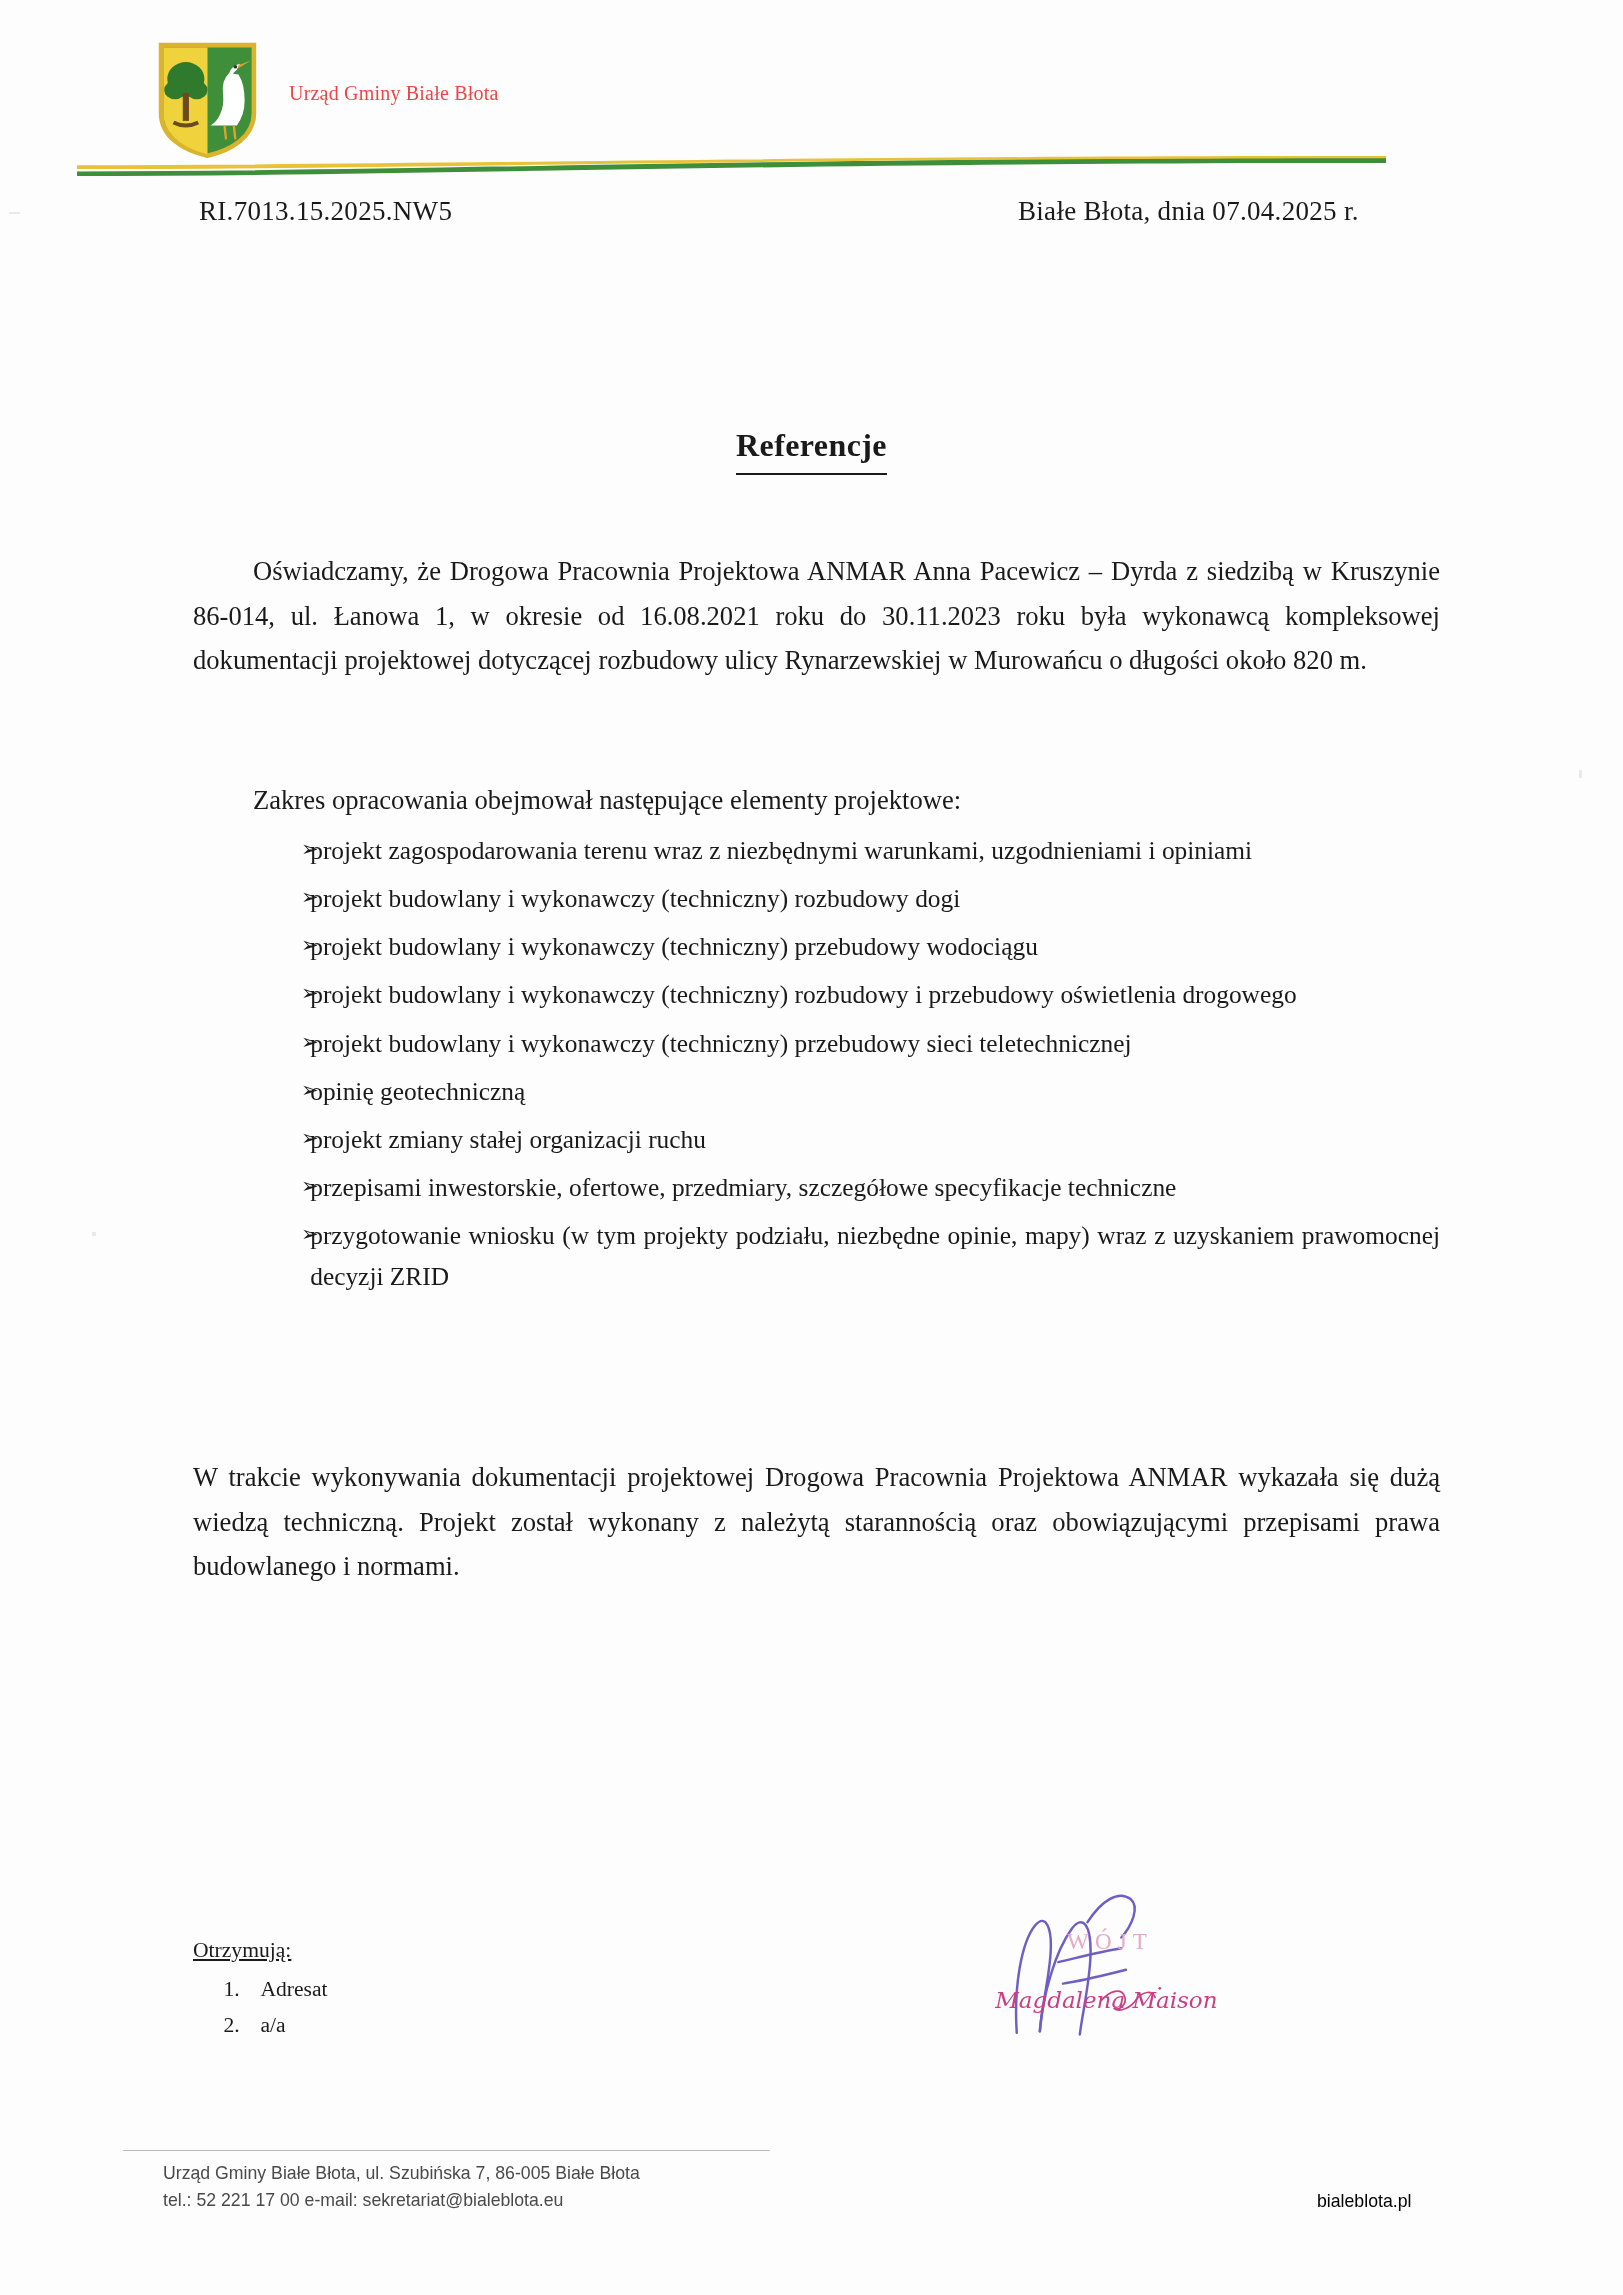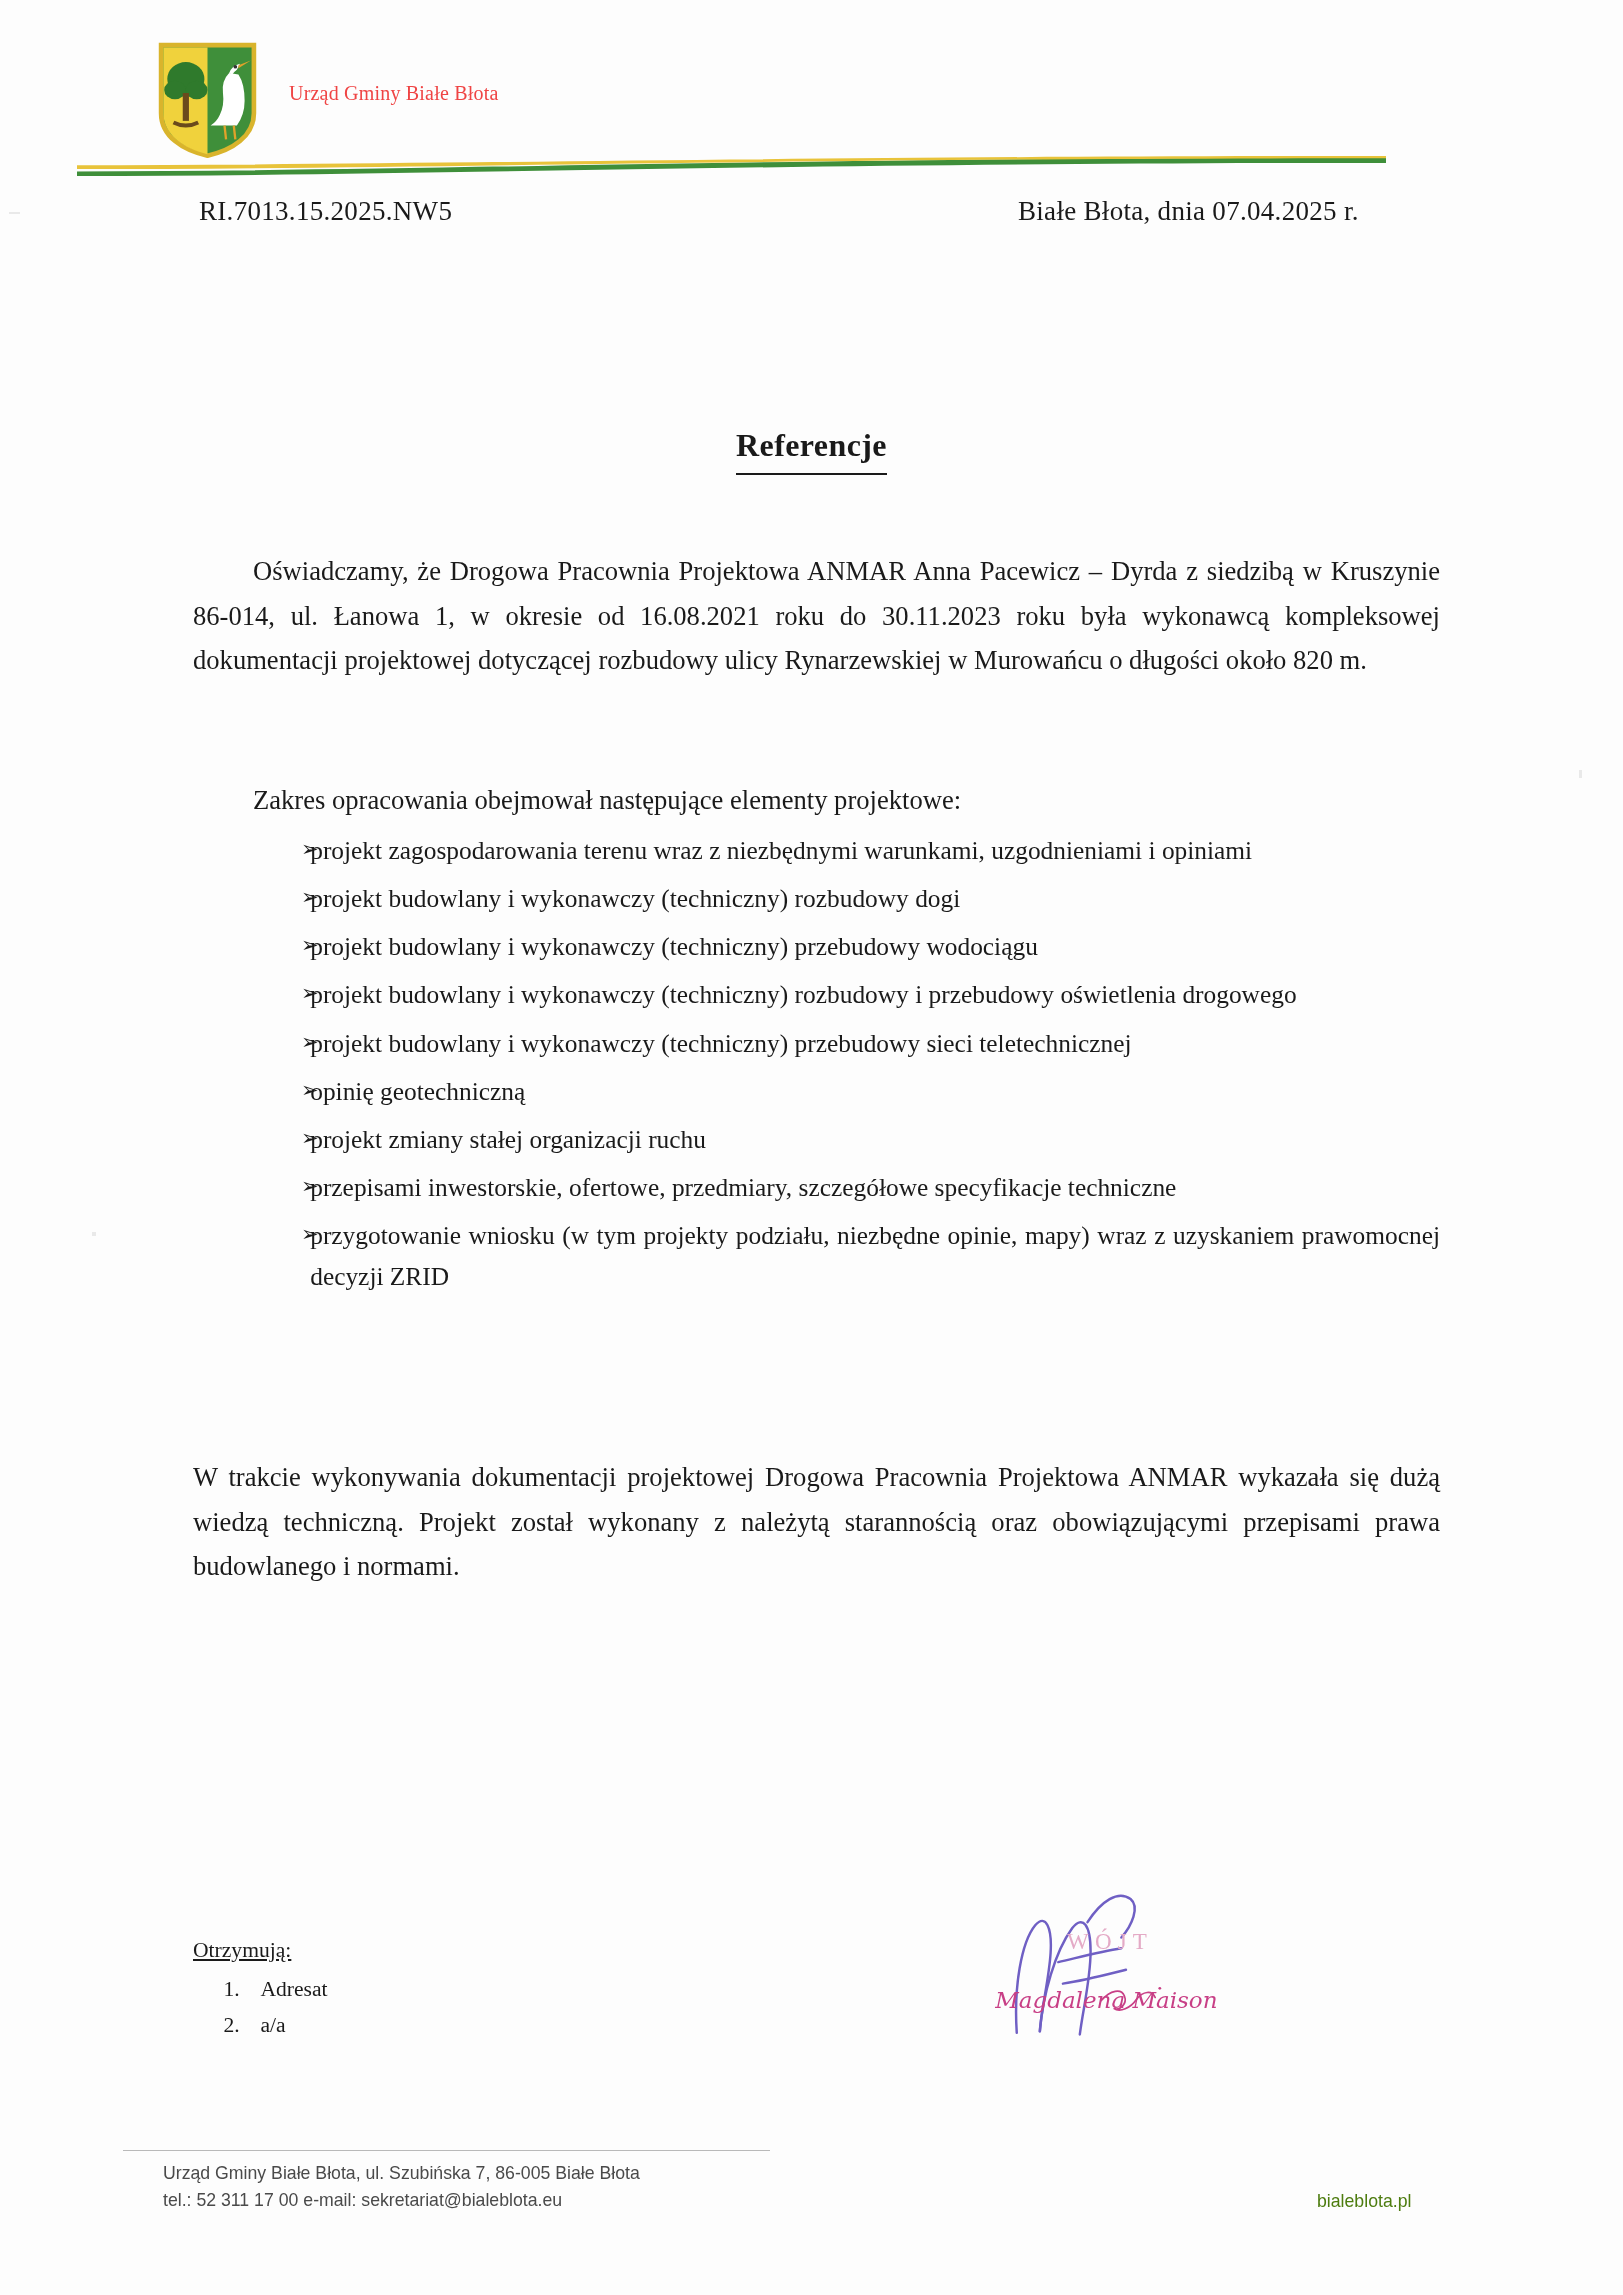--- a/index.html
+++ b/index.html
@@ -212,21 +212,21 @@
     font-size: 17.7px;
     line-height: 1.55;
     color: #4a4a4a;
   }
   .footer-right {
     position: absolute;
     left: 1317px;
     top: 2191px;
     font-family: "Liberation Sans", sans-serif;
     font-size: 17.7px;
-    color: #4d7c0f;
+    color: #000000;
   }
 
   
   .speck {
     position: absolute;
     background: #d8d8d8;
     opacity: .55;
   }
 </style>
 </head>
@@ -347,21 +347,21 @@
         <circle cx="226" cy="152" r="1.8" fill="#c83f86" stroke="none"></circle>
       </g>
     </svg>
     <div class="sig-wojt">WÓJT</div>
     <div class="sig-name">Magdalena Maison</div>
   </div>
 
   <div class="footer-rule"></div>
   <div class="footer">
     <div>Urząd Gminy Białe Błota,  ul. Szubińska 7,  86-005 Białe Błota</div>
-    <div>tel.: 52 311 17 00    e-mail: sekretariat@bialeblota.eu</div>
+    <div>tel.: 52 221 17 00    e-mail: sekretariat@bialeblota.eu</div>
   </div>
   <div class="footer-right">bialeblota.pl</div>
 
   <div class="speck" style="left:9.2px; top:212px; width:10.8px; height:2.3px;"></div>
   <div class="speck" style="left:92px; top:1232px; width:3.9px; height:3.9px;"></div>
   <div class="speck" style="left:1579px; top:770px; width:3.1px; height:7.7px;"></div>
 </div>
 
 
 </body></html>

